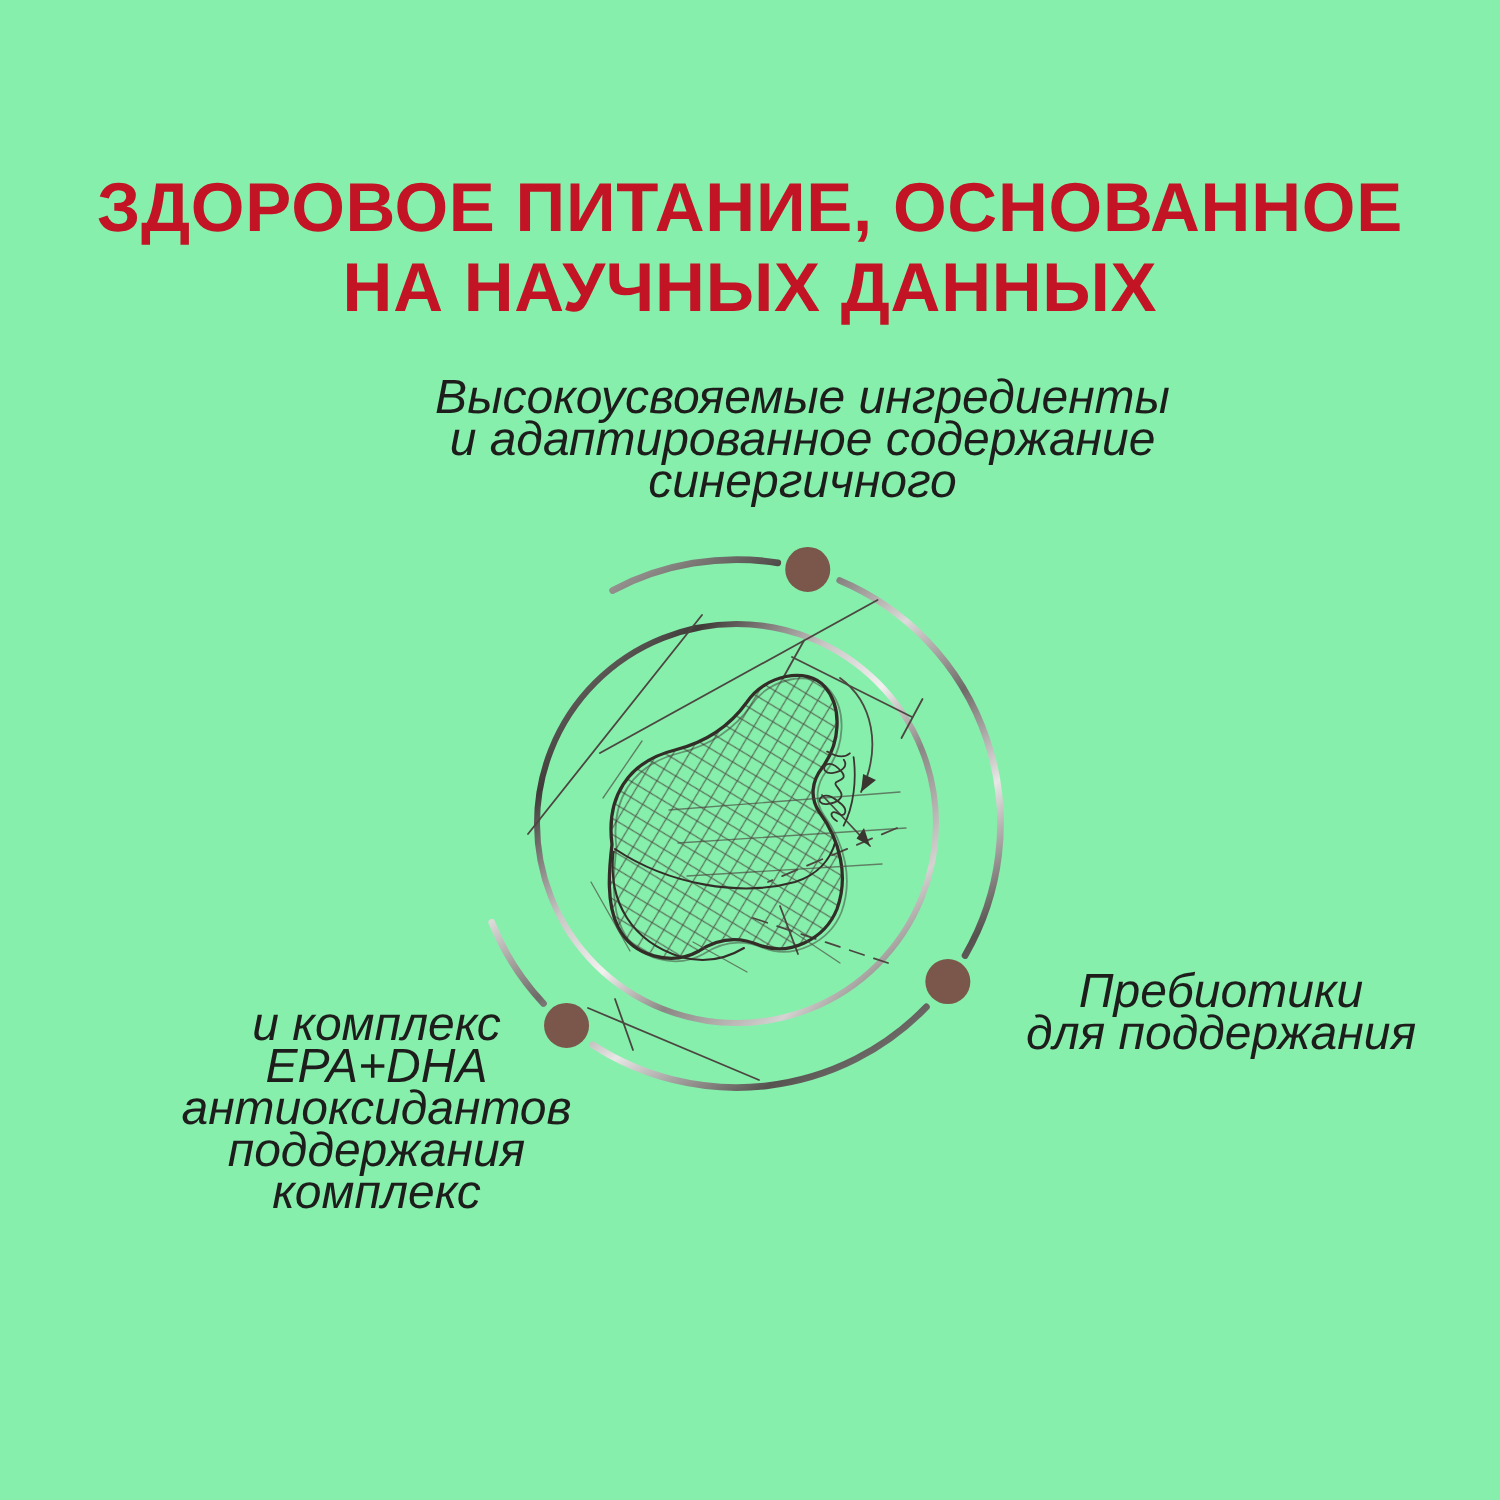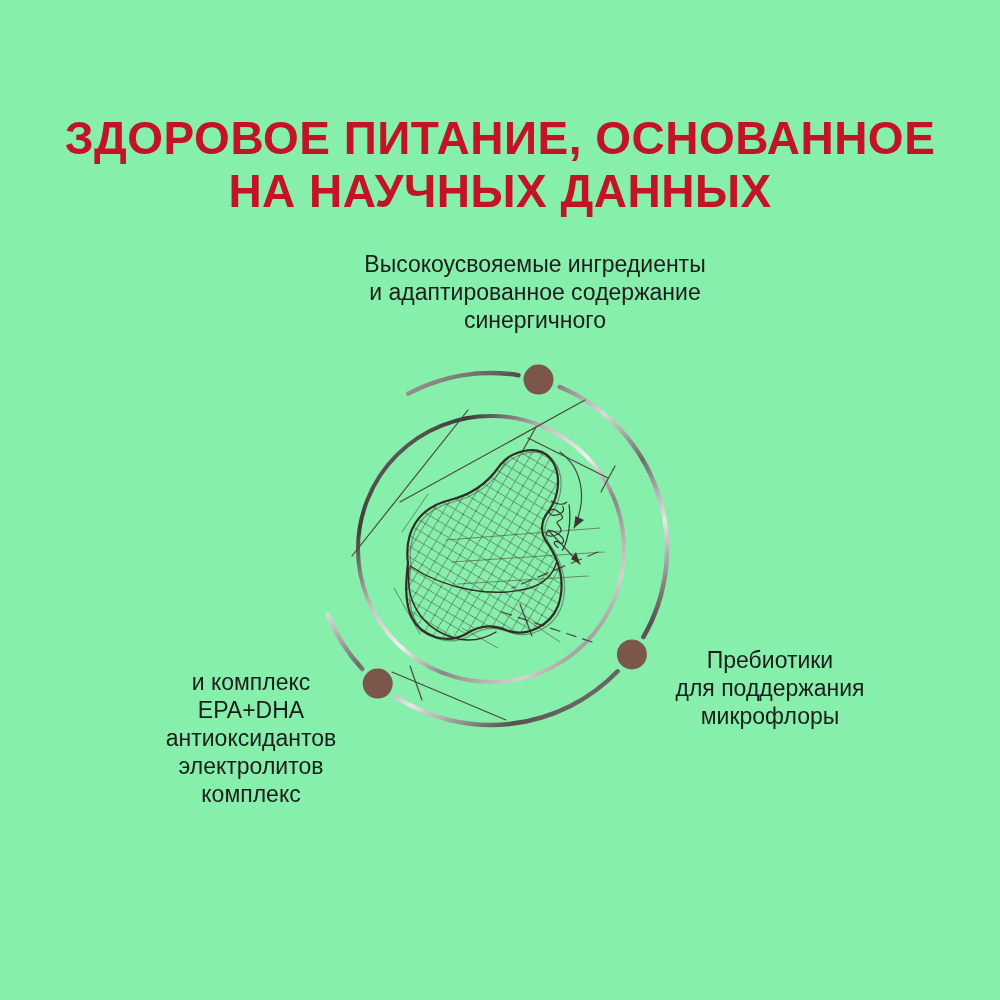--- a/index.html
+++ b/index.html
@@ -6,25 +6,25 @@
   .canvas{
     position:relative;width:1000px;height:1000px;background:#86efac;
     font-family:"Liberation Sans",sans-serif;overflow:hidden;
   }
   .headline{
     position:absolute;top:112px;left:0;width:1000px;text-align:center;
     color:#c31425;font-weight:700;font-size:46px;line-height:53px;letter-spacing:.5px;
   }
   .note{
     position:absolute;transform:translateX(-50%);text-align:center;
-    color:#1d1d1b;font-size:23px;line-height:28px;font-weight:400;white-space:nowrap;
+    color:#1d1d1b;font-size:32px;line-height:28px;font-weight:400;white-space:nowrap;font-style:italic;
   }
   .note-top{left:535px;top:250px;}
   .note-left{left:251px;top:668px;}
-  .note-right{left:770px;top:646px;}
+  .note-right{left:814px;top:646px;}
   svg.diagram{position:absolute;left:0;top:0;}
   .cl{stroke:#4c4640;stroke-width:1.2;fill:none;}
   .sk{stroke:#332d28;fill:none;}
 </style>
 </head>
 <body>
 
 <div class="canvas">
 
   <div class="headline">
@@ -35,28 +35,27 @@
   <div class="note note-top">
     <div>Высокоусвояемые ингредиенты</div>
     <div>и адаптированное содержание</div>
     <div>синергичного</div>
   </div>
 
   <div class="note note-left">
     <div>и комплекс</div>
     <div>EPA+DHA</div>
     <div>антиоксидантов</div>
-    <div>электролитов</div>
+    <div>поддержания</div>
     <div>комплекс</div>
   </div>
 
   <div class="note note-right">
     <div>Пребиотики</div>
     <div>для поддержания</div>
-    <div>микрофлоры</div>
   </div>
 
   <svg class="diagram" width="1000" height="1000" viewBox="0 0 1000 1000">
     <defs>
       <linearGradient id="metalInner" gradientUnits="userSpaceOnUse" x1="375" y1="435" x2="615" y2="670">
         <stop offset="0" stop-color="#7a7674"></stop>
         <stop offset="0.16" stop-color="#3f3b39"></stop>
         <stop offset="0.36" stop-color="#c9c7c5"></stop>
         <stop offset="0.50" stop-color="#f2f1ef"></stop>
         <stop offset="0.64" stop-color="#8a8684"></stop>

